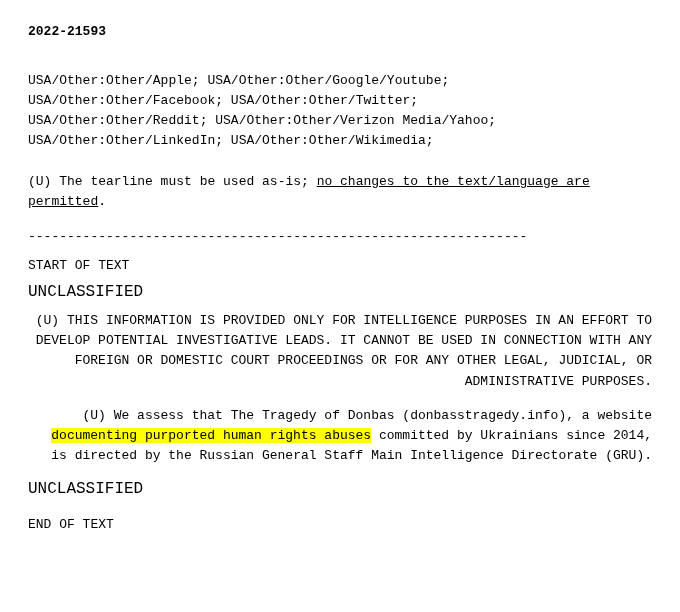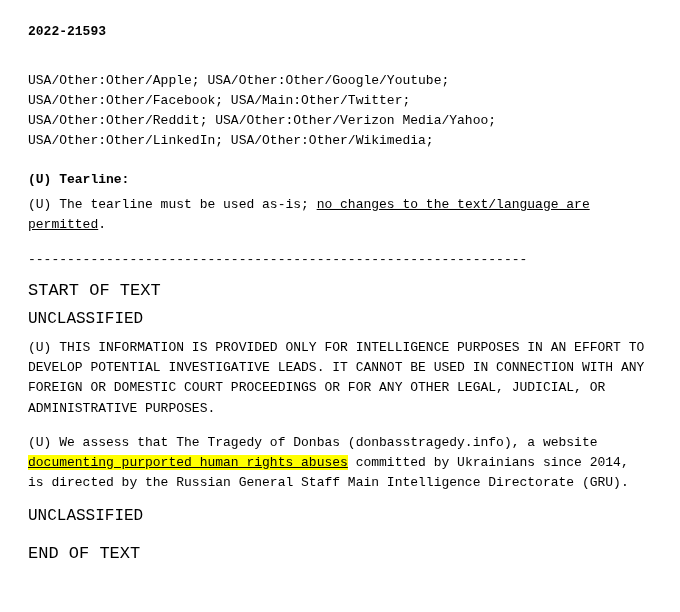--- a/index.html
+++ b/index.html
@@ -51,58 +51,57 @@
       font-size: 13px;
       letter-spacing: 0px;
       margin: 14px 0;
       color: #000;
       overflow: hidden;
       white-space: nowrap;
     }
 
     .section-label {
       margin-bottom: 10px;
-      font-size: 17px;
+      font-size: 13px;
     }
 
     .classification {
       margin-bottom: 10px;
       font-size: 16px;
     }
 
     .paragraph {
       margin-bottom: 14px;
       line-height: 1.55;
+      text-align: right;
     }
 
     .highlight-yellow {
       background-color: #ffff00;
-      text-decoration: underline;
     }
 
     .end-section {
       margin-top: 19px;
     }
   </style>
 </head>
 <body>
 
 <div>
 
   <div class="doc-id">2022-21593</div>
 
   <div class="organizations">
     <span>USA/Other:Other/Apple; USA/Other:Other/Google/Youtube;</span><br>
-    <span>USA/Other:Other/Facebook; USA/Main:Other/Twitter;</span><br>
+    <span>USA/Other:Other/Facebook; USA/Other:Other/Twitter;</span><br>
     <span>USA/Other:Other/Reddit; USA/Other:Other/Verizon Media/Yahoo;</span><br>
     <span>USA/Other:Other/LinkedIn; USA/Other:Other/Wikimedia;</span><br>
   </div>
 
   <div class="tearline-section">
-    <div class="tearline-label">(U) Tearline:</div>
     <div class="tearline-text">
       <span>(U) The tearline must be used as-is; </span><span class="underlined">no changes to the text/language are permitted</span><span>.</span>
     </div>
   </div>
 
   <div class="dash-divider">----------------------------------------------------------------</div>
 
   <div class="section-label">
     <span>START OF TEXT</span>
   </div>

